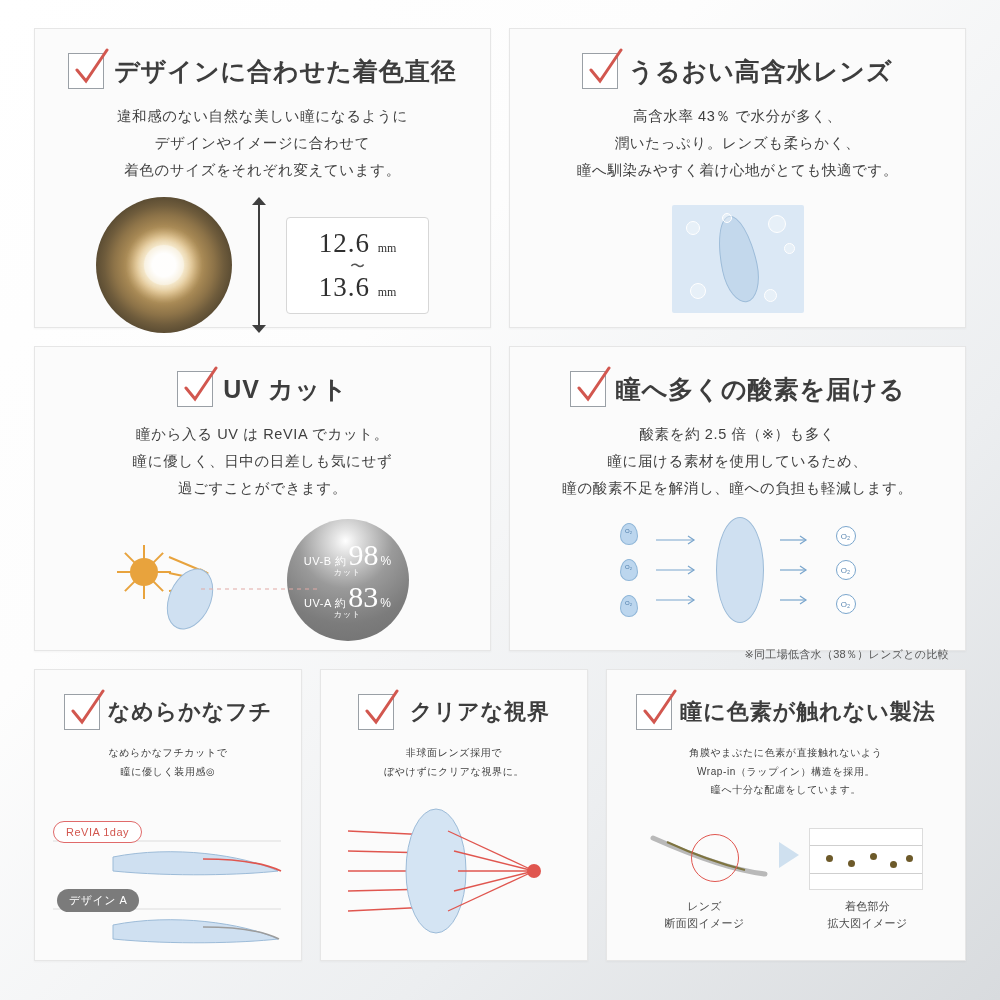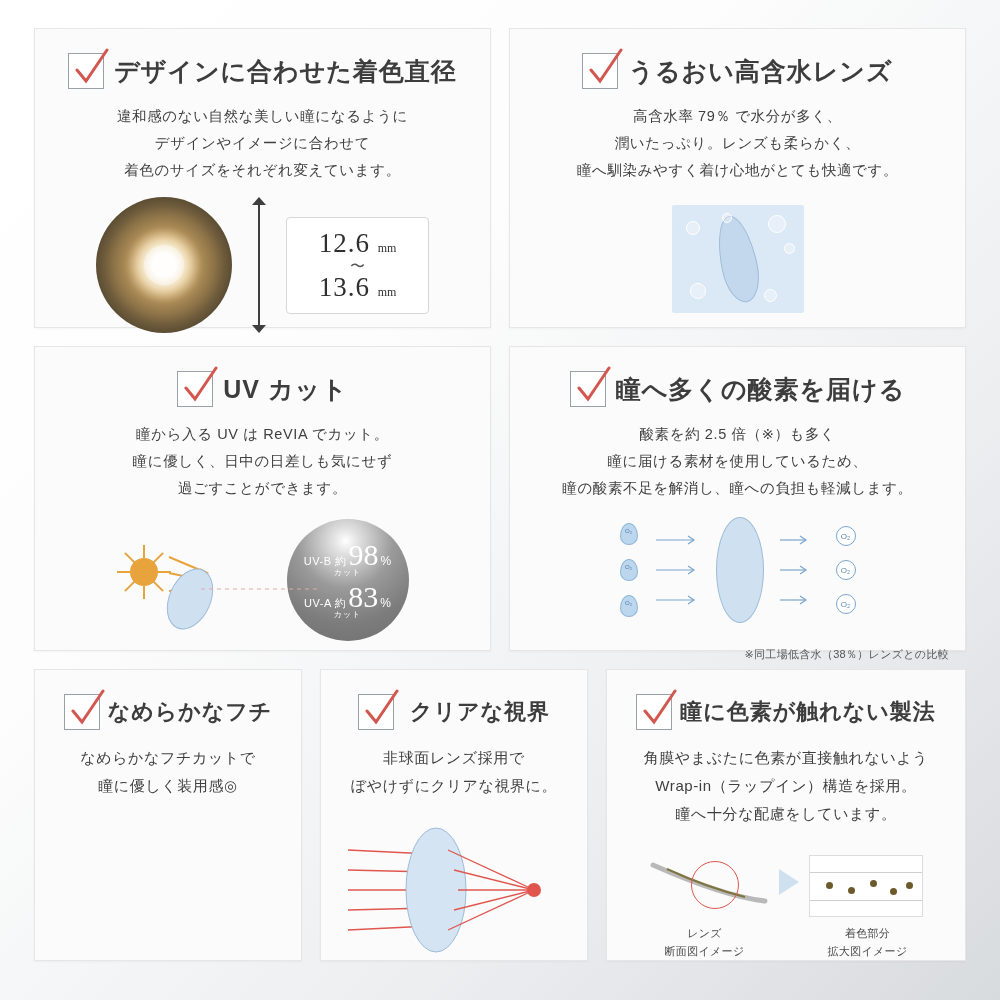--- a/index.html
+++ b/index.html
@@ -34,21 +34,21 @@
   }
   .check svg{position:absolute;left:2px;top:-6px;}
   .title{
     font-size:25px;font-weight:bold;color:#3d3d3d;letter-spacing:1px;
     white-space:nowrap;
   }
   .title.sm{font-size:22px;}
   .desc{
     text-align:center;font-size:14.5px;line-height:1.85;color:#3f3f3f;letter-spacing:.6px;
   }
-  .desc.small{font-size:15px;}
+  .desc.small{font-size:10px;}
   .fig{position:relative;width:100%;}
 
   
   .lens-photo{
     width:136px;height:136px;border-radius:50%;
     background:
       radial-gradient(circle at 50% 50%, #fdf6e6 0%, #f3e3c0 16%, #d8b77e 28%, #a98a55 40%, #8d7348 52%, #6f5c3c 62%, #5d4e34 70%, #4b4030 78%, #3d362b 88%, #2e2a24 100%);
       position:relative;
   }
   .lens-photo:after{
@@ -177,21 +177,21 @@
     <div class="card">
       <div class="head">
         <span class="check">
           <svg width="40" height="46" viewBox="0 0 40 46">
               <path d="M6 22 L15 33 L36 2" stroke="#d2574f" stroke-width="3" fill="none" stroke-linecap="round"></path>
             </svg>
         </span>
         <span class="title">うるおい高含水レンズ</span>
       </div>
       <div class="desc">
-        <div>高含水率 79％ で水分が多く、</div>
+        <div>高含水率 43％ で水分が多く、</div>
         <div>潤いたっぷり。レンズも柔らかく、</div>
         <div>瞳へ馴染みやすく着け心地がとても快適です。</div>
       </div>
       <div class="fig" style="display:flex;justify-content:center;margin-top:22px;">
         <div class="waterbox">
           <div class="lensshape"></div>
           <div class="bub" style="left:14px;top:16px;width:12px;height:12px;"></div>
           <div class="bub" style="left:96px;top:10px;width:16px;height:16px;"></div>
           <div class="bub" style="left:112px;top:38px;width:9px;height:9px;"></div>
           <div class="bub" style="left:18px;top:78px;width:14px;height:14px;"></div>
@@ -318,20 +318,34 @@
           <svg width="40" height="46" viewBox="0 0 40 46">
               <path d="M6 22 L15 33 L36 2" stroke="#d2574f" stroke-width="3" fill="none" stroke-linecap="round"></path>
             </svg>
         </span>
         <span class="title sm">なめらかなフチ</span>
       </div>
       <div class="desc small">
         <div>なめらかなフチカットで</div>
         <div>瞳に優しく装用感◎</div>
       </div>
+      <div class="fig" style="display:flex;justify-content:center;margin-top:34px;">
+        <div class="edgebox">
+          <svg width="230" height="150" style="position:absolute;left:0;top:0;">
+            <path d="M60 42 C120 30 190 40 225 56 C190 60 120 62 60 56 Z" fill="#cfe0f1" stroke="#9cbbd8"></path>
+            <path d="M150 44 C190 44 215 50 228 56" stroke="#e0564f" stroke-width="1.6" fill="none"></path>
+            <path d="M60 110 C120 98 190 108 225 124 C190 128 120 130 60 124 Z" fill="#cfe0f1" stroke="#9cbbd8"></path>
+            <path d="M150 112 C190 112 214 118 226 124" stroke="#9c9c9c" stroke-width="1.6" fill="none"></path>
+            <path d="M0 26 L228 26" stroke="#dddddd"></path>
+            <path d="M0 94 L228 94" stroke="#dddddd"></path>
+          </svg>
+          <span class="tag revia">ReVIA 1day</span>
+          <span class="tag design">デザイン A</span>
+        </div>
+      </div>
     </div>
 
     <div class="card c2">
       <div class="head" style="gap:16px;">
         <span class="check">
           <svg width="40" height="46" viewBox="0 0 40 46">
               <path d="M6 22 L15 33 L36 2" stroke="#d2574f" stroke-width="3" fill="none" stroke-linecap="round"></path>
             </svg>
         </span>
         <span class="title sm">クリアな視界</span>

